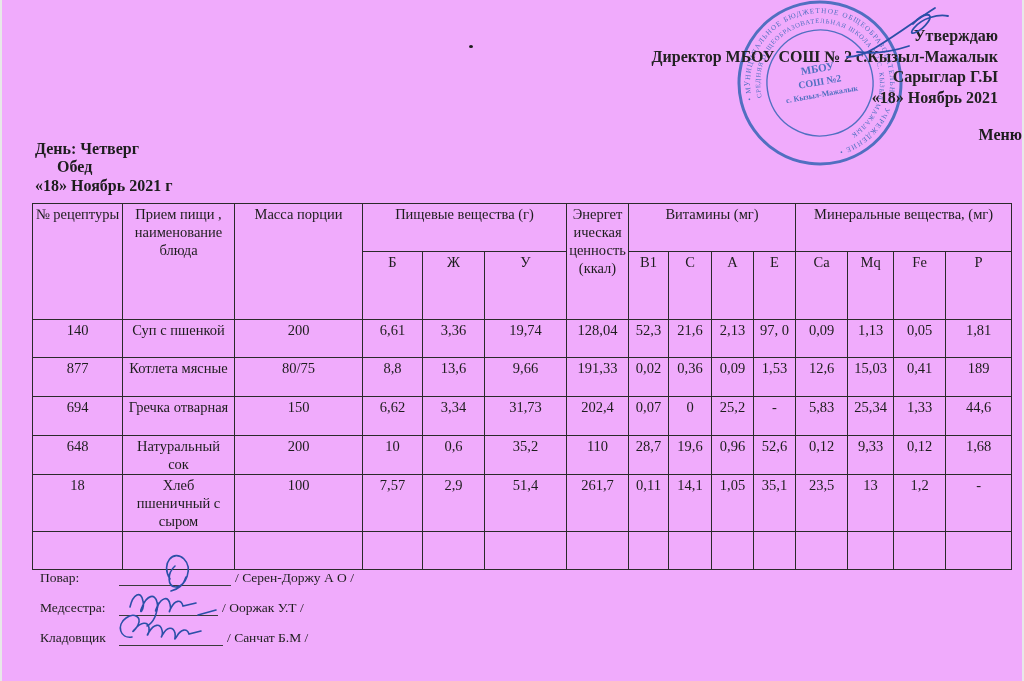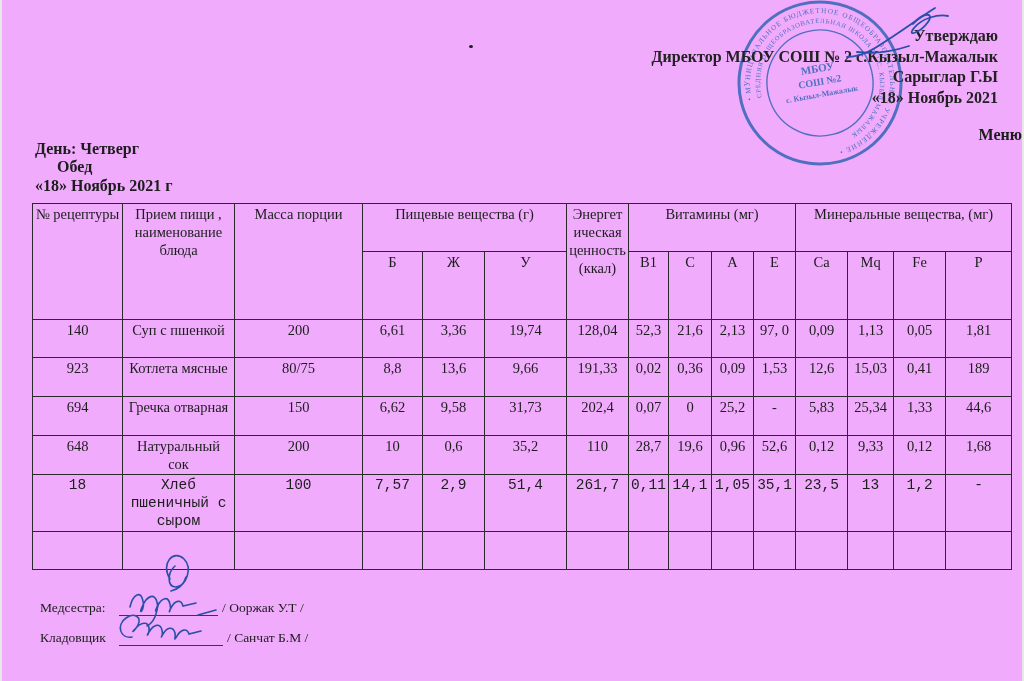--- a/index.html
+++ b/index.html
@@ -47,21 +47,21 @@
     line-height:18px;
   }
   tr.h1{height:48px;} tr.h2{height:68px;}
   th.recipe{padding:1px 10px;}
   th.portion{padding:1px 30px;}
   th.energy{padding-top:24px;}
   tbody tr:nth-child(1){height:38px;}
   tbody tr:nth-child(2){height:39px;}
   tbody tr:nth-child(3){height:39px;}
   tbody tr:nth-child(4){height:38px;}
-  tbody tr:nth-child(5){height:57px;font-family:Liberation Mono, monospace;}
+  tbody tr:nth-child(5){height:57px;}
   tbody tr:nth-child(6){height:38px;}
   
   .sig-row{ position:absolute; left:38px; font-size:13.5px; display:flex; align-items:flex-end;}
   .sig-row .role{ width:79px; }
   .sig-row .line{ display:inline-block; border-bottom:1.3px solid #3a3a3a; height:14px;}
   .sig-row .name{ margin-left:4px; white-space:nowrap;}
   .sig-svg{ position:absolute; left:100px; top:543px; z-index:2;}
 </style>
 </head>
 <body>
@@ -169,21 +169,21 @@
       <td>21,6</td>
       <td>2,13</td>
       <td>97, 0</td>
       <td>0,09</td>
       <td>1,13</td>
       <td>0,05</td>
       <td>1,81</td>
     </tr>
 
     <tr>
-      <td>923</td>
+      <td>877</td>
       <td>Котлета мясные</td>
       <td>80/75</td>
       <td>8,8</td>
       <td>13,6</td>
       <td>9,66</td>
       <td>191,33</td>
       <td>0,02</td>
       <td>0,36</td>
       <td>0,09</td>
       <td>1,53</td>
@@ -191,21 +191,21 @@
       <td>15,03</td>
       <td>0,41</td>
       <td>189</td>
     </tr>
 
     <tr>
       <td>694</td>
       <td>Гречка отварная</td>
       <td>150</td>
       <td>6,62</td>
-      <td>9,58</td>
+      <td>3,34</td>
       <td>31,73</td>
       <td>202,4</td>
       <td>0,07</td>
       <td>0</td>
       <td>25,2</td>
       <td>-</td>
       <td>5,83</td>
       <td>25,34</td>
       <td>1,33</td>
       <td>44,6</td>
@@ -260,20 +260,25 @@
       <td></td>
       <td></td>
       <td></td>
       <td></td>
       <td></td>
       <td></td>
     </tr>
   </tbody>
   </table>
 
+  <div class="sig-row" style="top:570px;">
+    <span class="role">Повар:</span>
+    <span class="line" style="width:112px;"></span>
+    <span class="name">/ Серен-Доржу А О /</span>
+  </div>
   <div class="sig-row" style="top:630px;">
     <span class="role">Кладовщик</span>
     <span class="line" style="width:104px;"></span>
     <span class="name">/ Санчат Б.М /</span>
   </div>
   <div class="sig-row" style="top:600px;">
     <span class="role">Медсестра:</span>
     <span class="line" style="width:99px;"></span>
     <span class="name">/ Ооржак У.Т /</span>
   </div>

